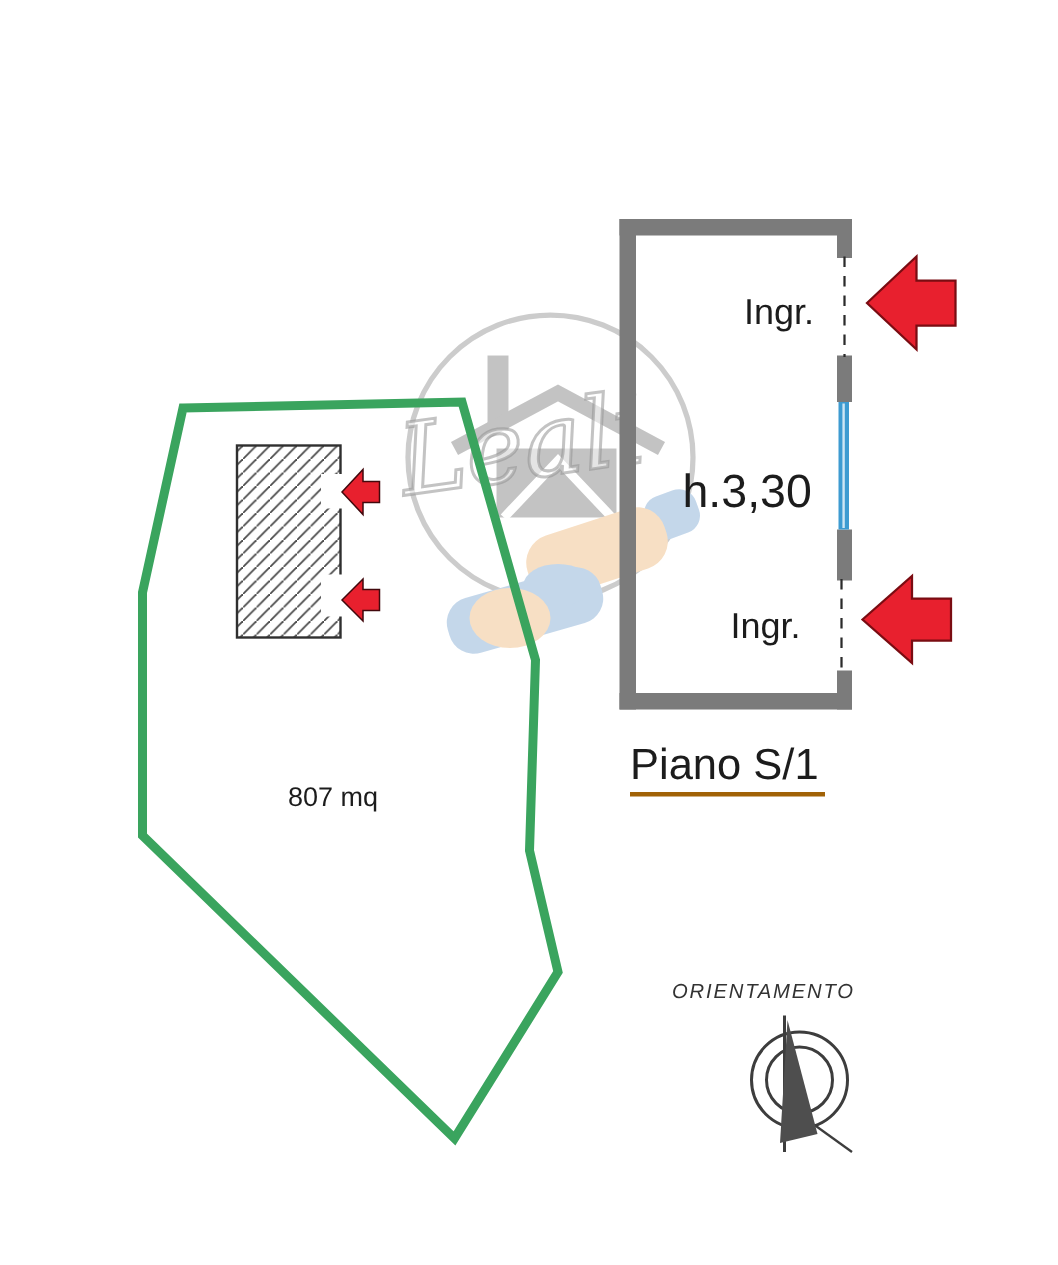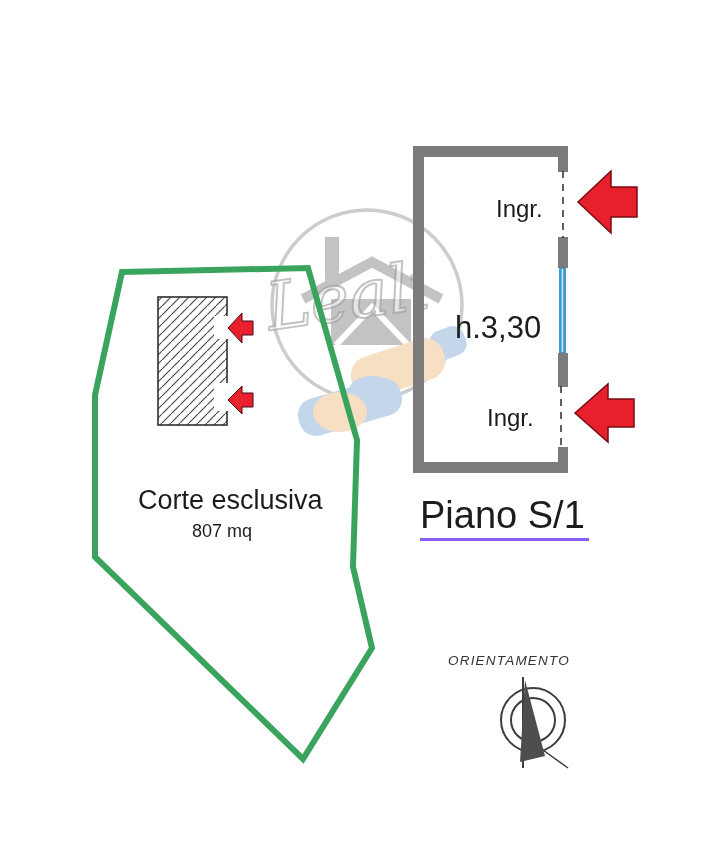--- a/index.html
+++ b/index.html
@@ -40,21 +40,21 @@
   .compass-line{stroke:#3d3d3d;fill:none;}
   .needle{fill:#4e4e4e;}
   
   .lbl{position:absolute;z-index:3;color:var(--text,#1c1c1c);white-space:nowrap;}
   .lbl-ingr-top{left:496px;top:195px;font-size:24px;}
   .lbl-garage{left:453px;top:279px;font-size:25px;}
   .lbl-h{left:455px;top:310px;font-size:31px;}
   .lbl-ingr-bottom{left:487px;top:404px;font-size:24px;}
   .lbl-corte{left:138px;top:485px;font-size:27px;}
   .lbl-mq{left:192px;top:521px;font-size:18px;}
-  .lbl-piano{left:420px;top:494px;font-size:38px;border-bottom:3px solid #8b5cf6;padding:0 4px 1px 0;}
+  .lbl-piano{left:420px;top:494px;font-size:29px;border-bottom:3px solid #a16207;padding:0 4px 1px 0;}
   .lbl-orient{left:448px;top:653px;font-size:13.5px;font-style:italic;letter-spacing:1.2px;color:#333333;}
 </style>
 </head>
 <body>
 
 <div id="stage">
 
   <svg class="wm-svg" width="705" height="843" viewBox="0 0 705 843">
     <g opacity="0.8">
       <circle cx="367" cy="305" r="95" fill="none" stroke="var(--watermark-gray,#c0c0c0)" stroke-width="3.5"></circle>
@@ -119,18 +119,17 @@
       <circle class="compass-line" cx="533" cy="720" r="22" stroke-width="2"></circle>
       <line class="compass-line" x1="523" y1="677" x2="523" y2="768" stroke-width="2"></line>
       <line class="compass-line" x1="543" y1="750" x2="568" y2="768" stroke-width="1.5"></line>
       <polygon class="needle" points="525,680 520,762 545,756"></polygon>
     </g>
   </svg>
 
   <div class="lbl lbl-ingr-top">Ingr.</div>
   <div class="lbl lbl-h">h.3,30</div>
   <div class="lbl lbl-ingr-bottom">Ingr.</div>
-  <div class="lbl lbl-corte">Corte esclusiva</div>
   <div class="lbl lbl-mq">807 mq</div>
   <div class="lbl lbl-piano">Piano S/1</div>
   <div class="lbl lbl-orient">ORIENTAMENTO</div>
 
 </div>
 
 </body></html>

